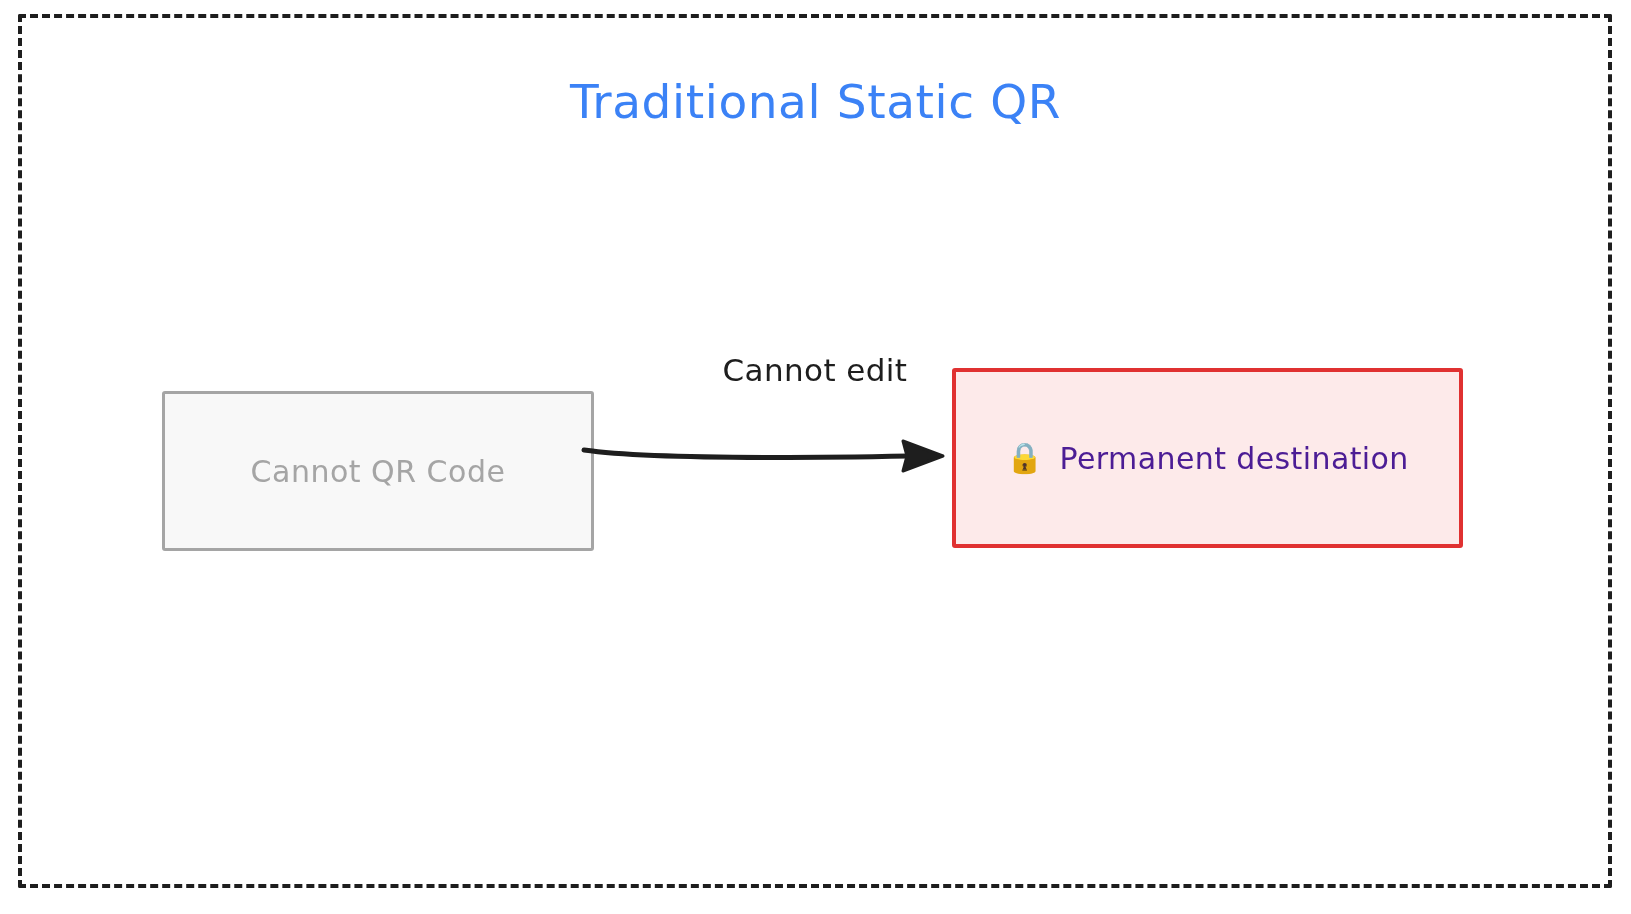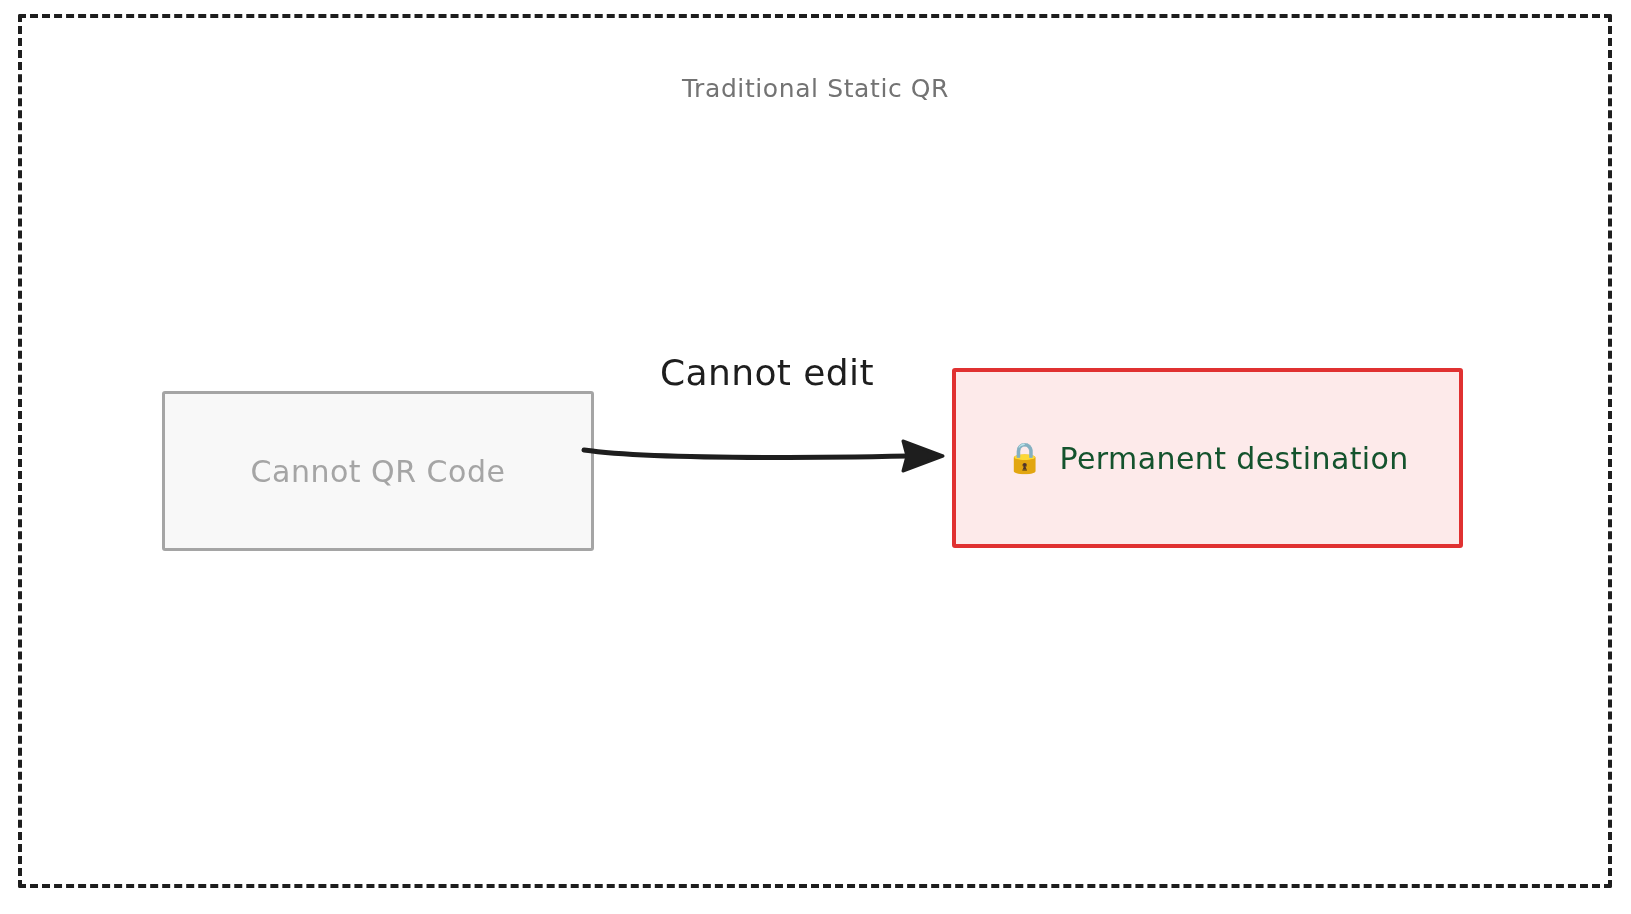--- a/index.html
+++ b/index.html
@@ -31,23 +31,23 @@
   }
 
   
   .frame-title {
     position: absolute;
     left: 0;
     top: 74px;
     width: 1631px;
     text-align: center;
     font-family: "DejaVu Sans", sans-serif;
-    font-size: 25px;
+    font-size: 47px;
     letter-spacing: 0.6px;
-    color: #737373;
+    color: #3b82f6;
     white-space: nowrap;
   }
 
   
   .node {
     position: absolute;
     box-sizing: border-box;
     display: flex;
     align-items: center;
     border-radius: 3px;
@@ -90,39 +90,39 @@
     width: 100%;
   }
   .lock-emoji {
     font-size: 30px;
     line-height: 1;
     display: inline-block;
   }
   .node-permanent .node-label {
     width: auto;
     font-size: 30px;
-    color: #14532d;
+    color: #4c1d95;
     letter-spacing: 0.4px;
   }
 
   
   .arrow-svg {
     position: absolute;
     left: 580px;
     top: 425px;
     pointer-events: none;
   }
   .edge-label {
     position: absolute;
     left: 660px;
     top: 352px;
     width: 310px;
-    text-align: left;
+    text-align: center;
     font-family: "DejaVu Sans", sans-serif;
-    font-size: 36px;
+    font-size: 31px;
     color: #1e1e1e;
     letter-spacing: 0.4px;
     white-space: nowrap;
   }
 </style>
 </head>
 <body>
 
 <div id="canvas">
 

